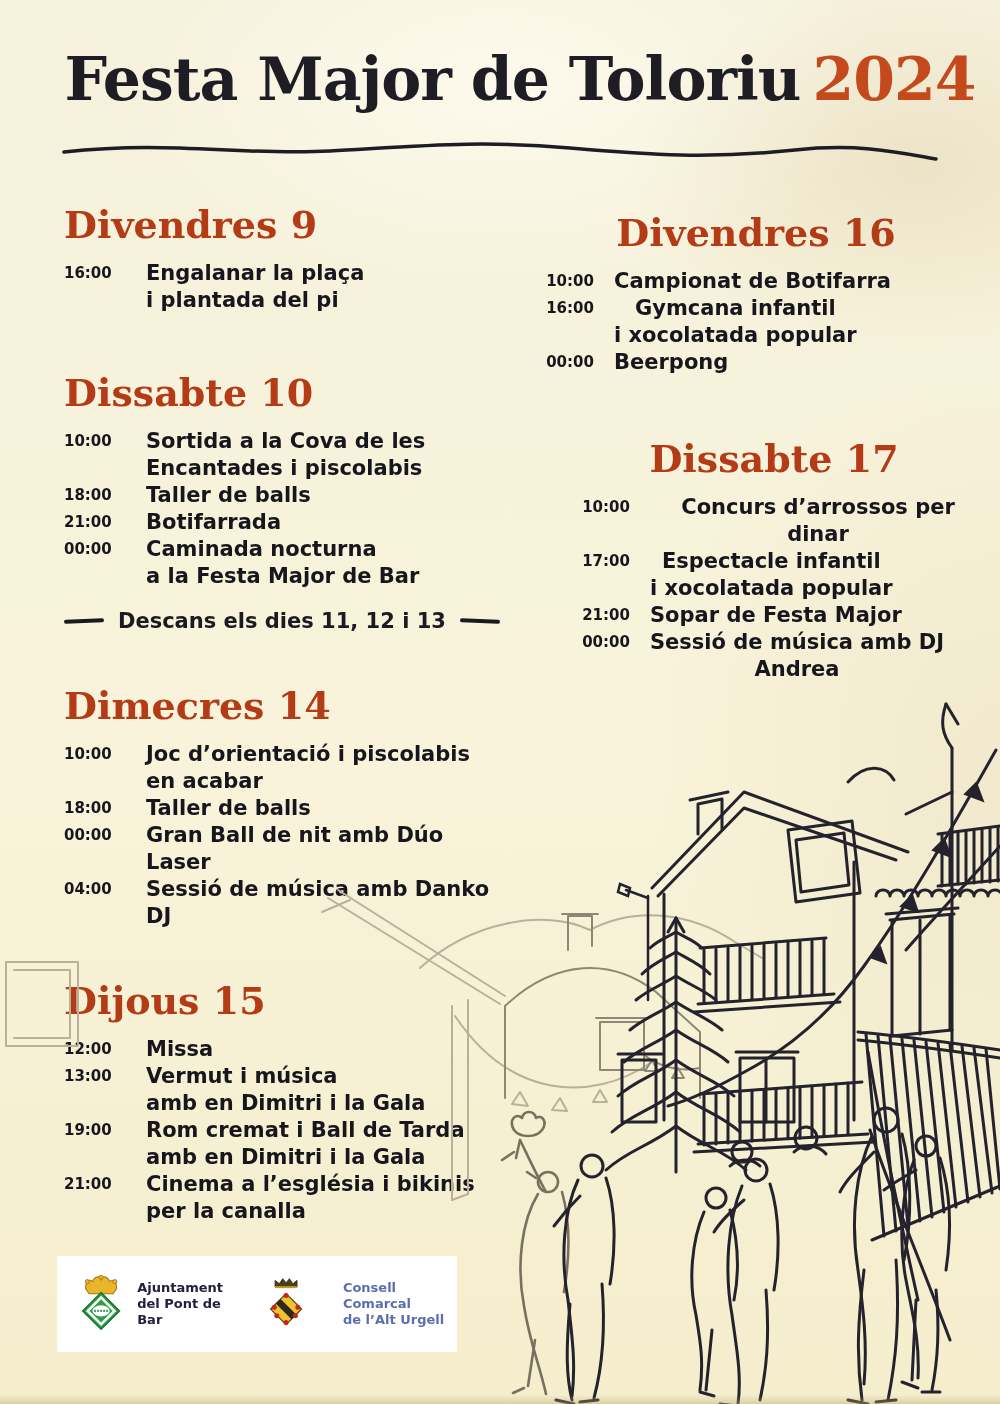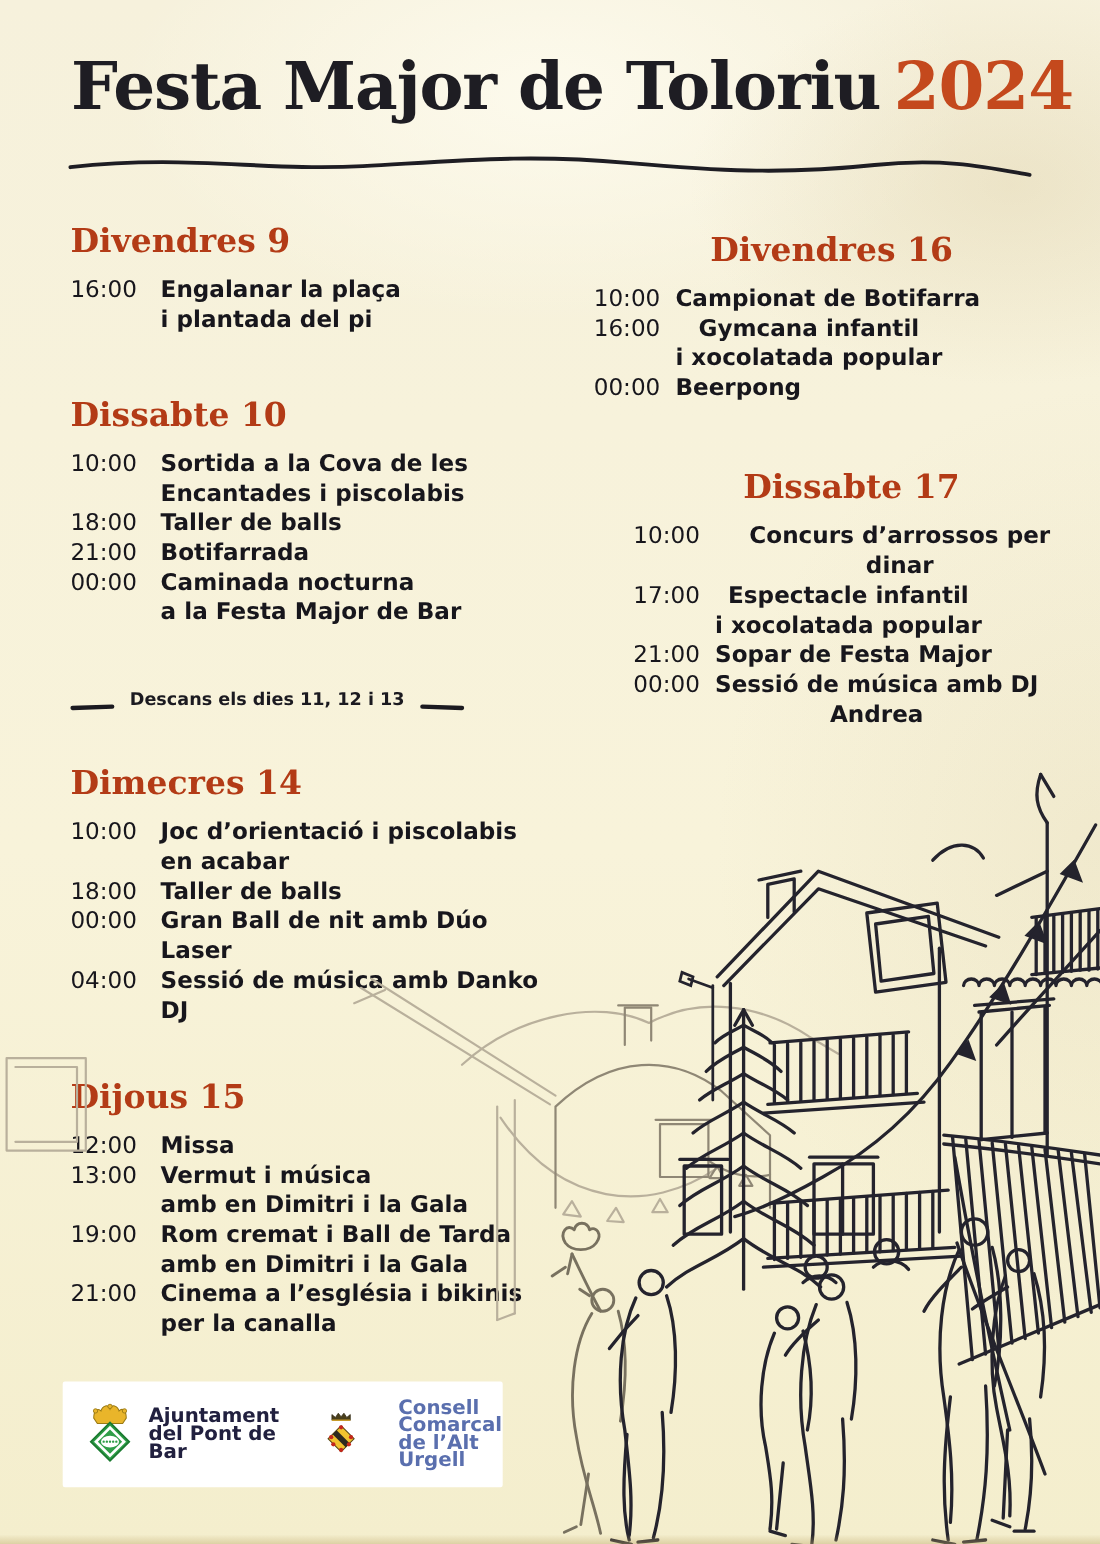--- a/index.html
+++ b/index.html
@@ -30,54 +30,54 @@
   }
   .title .year{color:#c4491d;margin-left:12px;}
   .title-underline{position:absolute;top:136px;left:60px;}
   
   .col{position:absolute;}
   .col-left{left:64px;top:202px;width:436px;}
   .col-right{left:526px;top:210px;width:460px;text-align:center;}
   .section{margin:0;}
   .section h2{
     font-family:"DejaVu Serif", serif;font-weight:700;
-    font-size:30px;color:#b33b16;margin:0 0 13px 0;letter-spacing:0;
+    font-size:38px;color:#b33b16;margin:0 0 13px 0;letter-spacing:0;
   }
   .event{display:flex;align-items:flex-start;}
   .event .time{
-    flex:none;width:82px;font-weight:400;font-size:21px;line-height:27px;color:#17161c;
+    flex:none;width:82px;font-weight:700;font-size:15px;line-height:27px;color:#17161c;
   }
   .col-right .event .time{width:88px;}
   .event .label{
     font-weight:700;font-size:21px;line-height:27px;color:#17161c;white-space:pre-line;
   }
   .sec-dissabte10{margin-top:56px;}
   .sec-dimecres14{margin-top:50px;}
   .sec-dijous15{margin-top:48px;}
   .sec-dissabte17{margin-top:60px;margin-left:36px;}
   
   .rest-divider{
-    margin-top:56px;display:flex;align-items:flex-end;gap:14px;
-    font-weight:700;font-size:16px;color:#1b1a20;
+    margin-top:19px;display:flex;align-items:center;gap:14px;
+    font-weight:700;font-size:21px;color:#1b1a20;
   }
   .rest-divider .dash{
     display:inline-block;width:40px;height:4px;border-radius:3px;background:#1b1a20;
     transform:rotate(-2deg);
   }
   .rest-divider .dash.right{transform:rotate(2deg);}
   
   .illustration{position:absolute;left:0;top:700px;width:1000px;height:704px;}
   
   .footer-box{
     position:absolute;left:57px;top:1256px;width:400px;height:96px;background:#ffffff;
     display:flex;align-items:center;gap:30px;padding:0 8px 0 20px;box-sizing:border-box;
     border-radius:2px;
   }
   .logo{display:flex;align-items:center;gap:12px;}
-  .logo-label{font-size:18px;font-weight:700;line-height:16px;white-space:pre-line;}
+  .logo-label{font-size:13px;font-weight:700;line-height:16px;white-space:pre-line;}
   .logo-ajuntament .logo-label{color:#21203f;}
   .logo-consell .logo-label{color:#5a6fae;margin-left:24px;}
 </style>
 </head>
 <body>
 
 <div class="poster">
 
   <h1 class="title"><span>Festa Major de Toloriu</span><span class="year">2024</span></h1>
 

